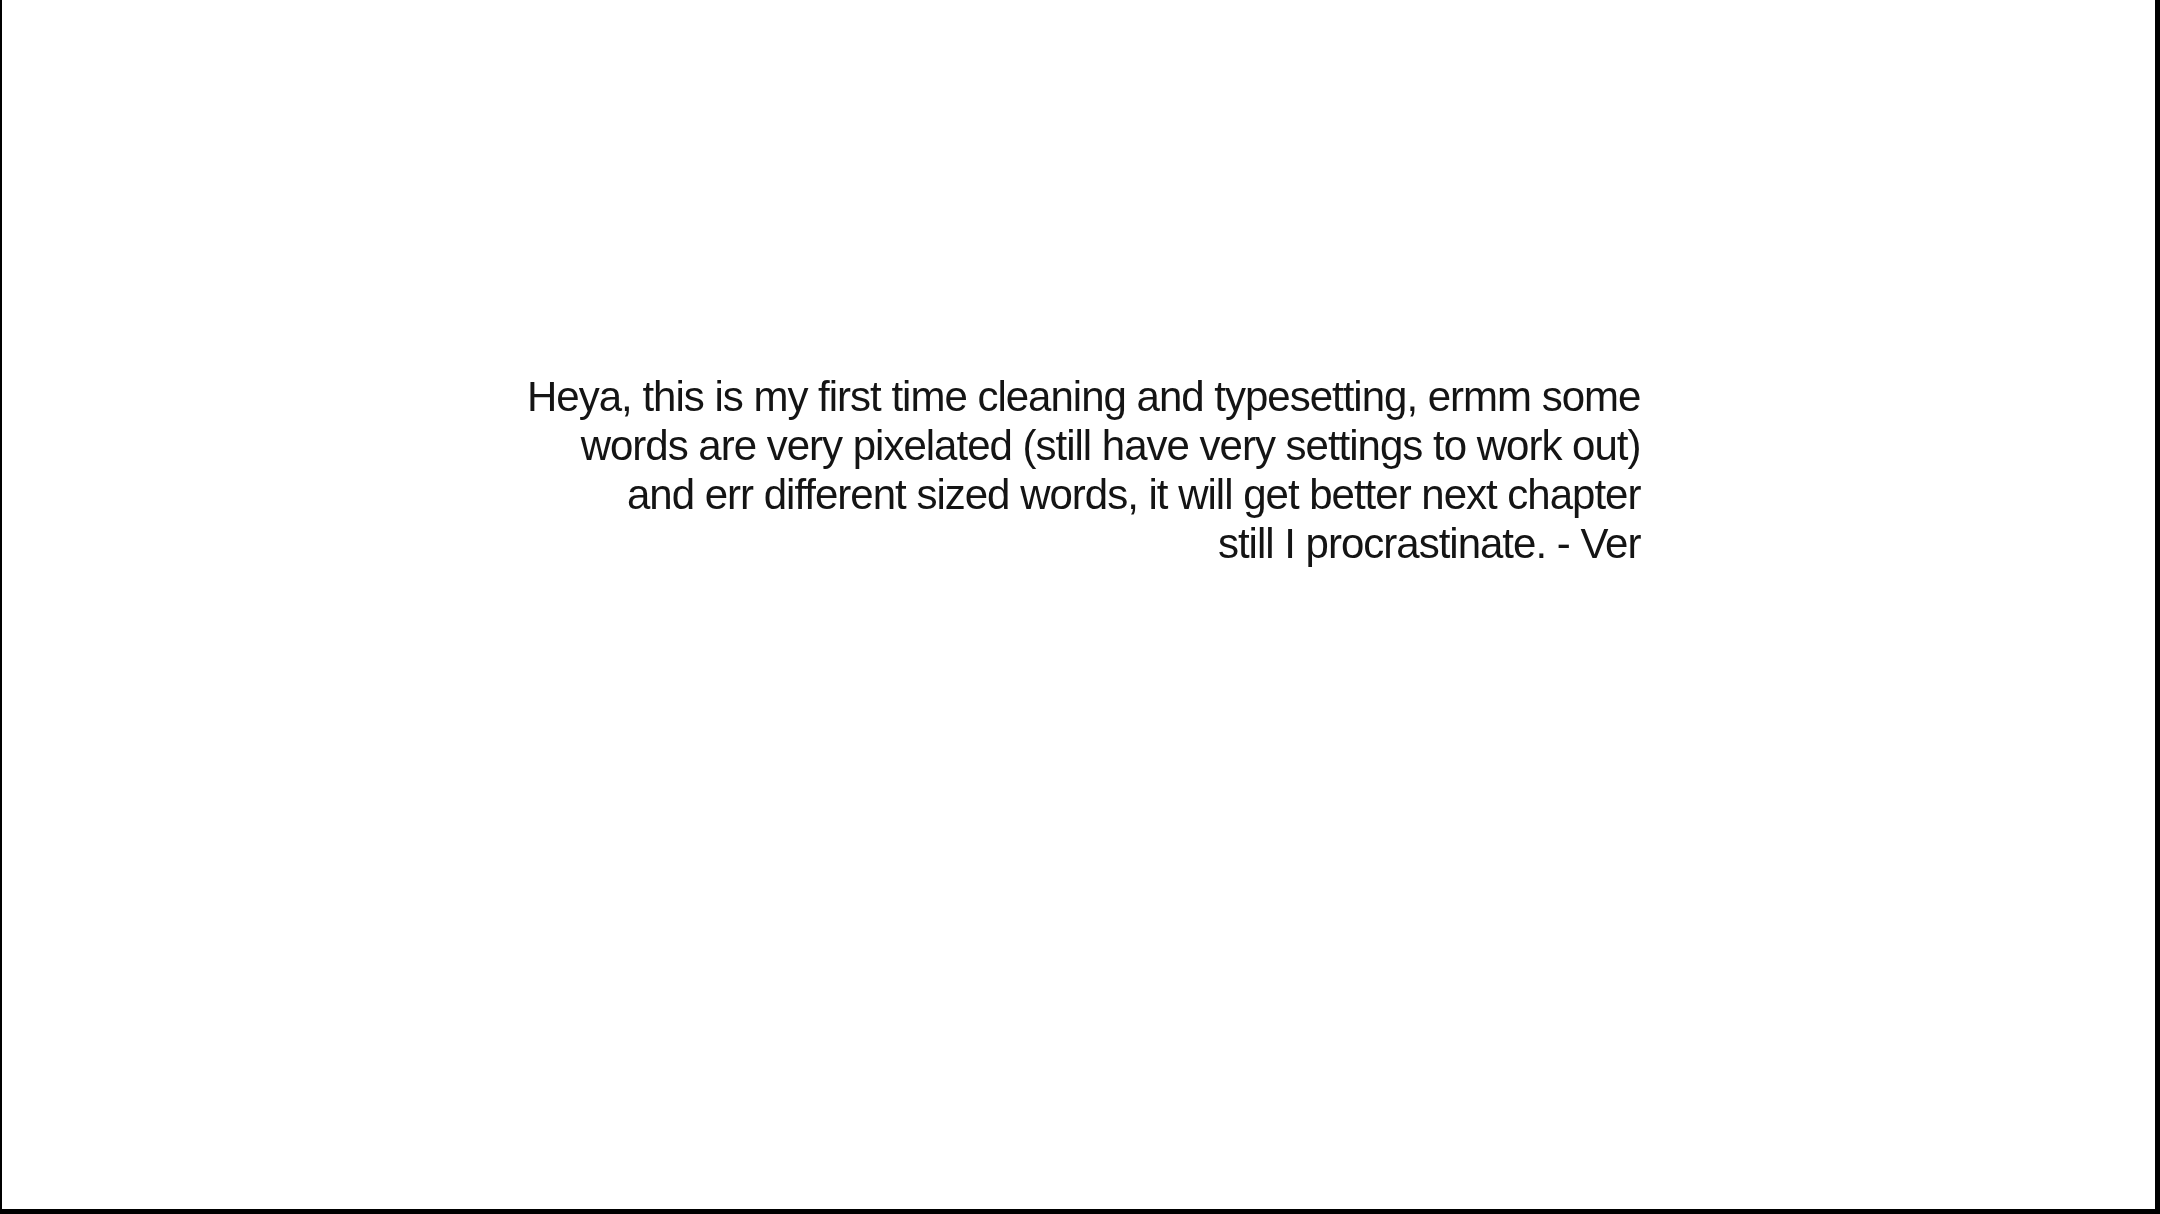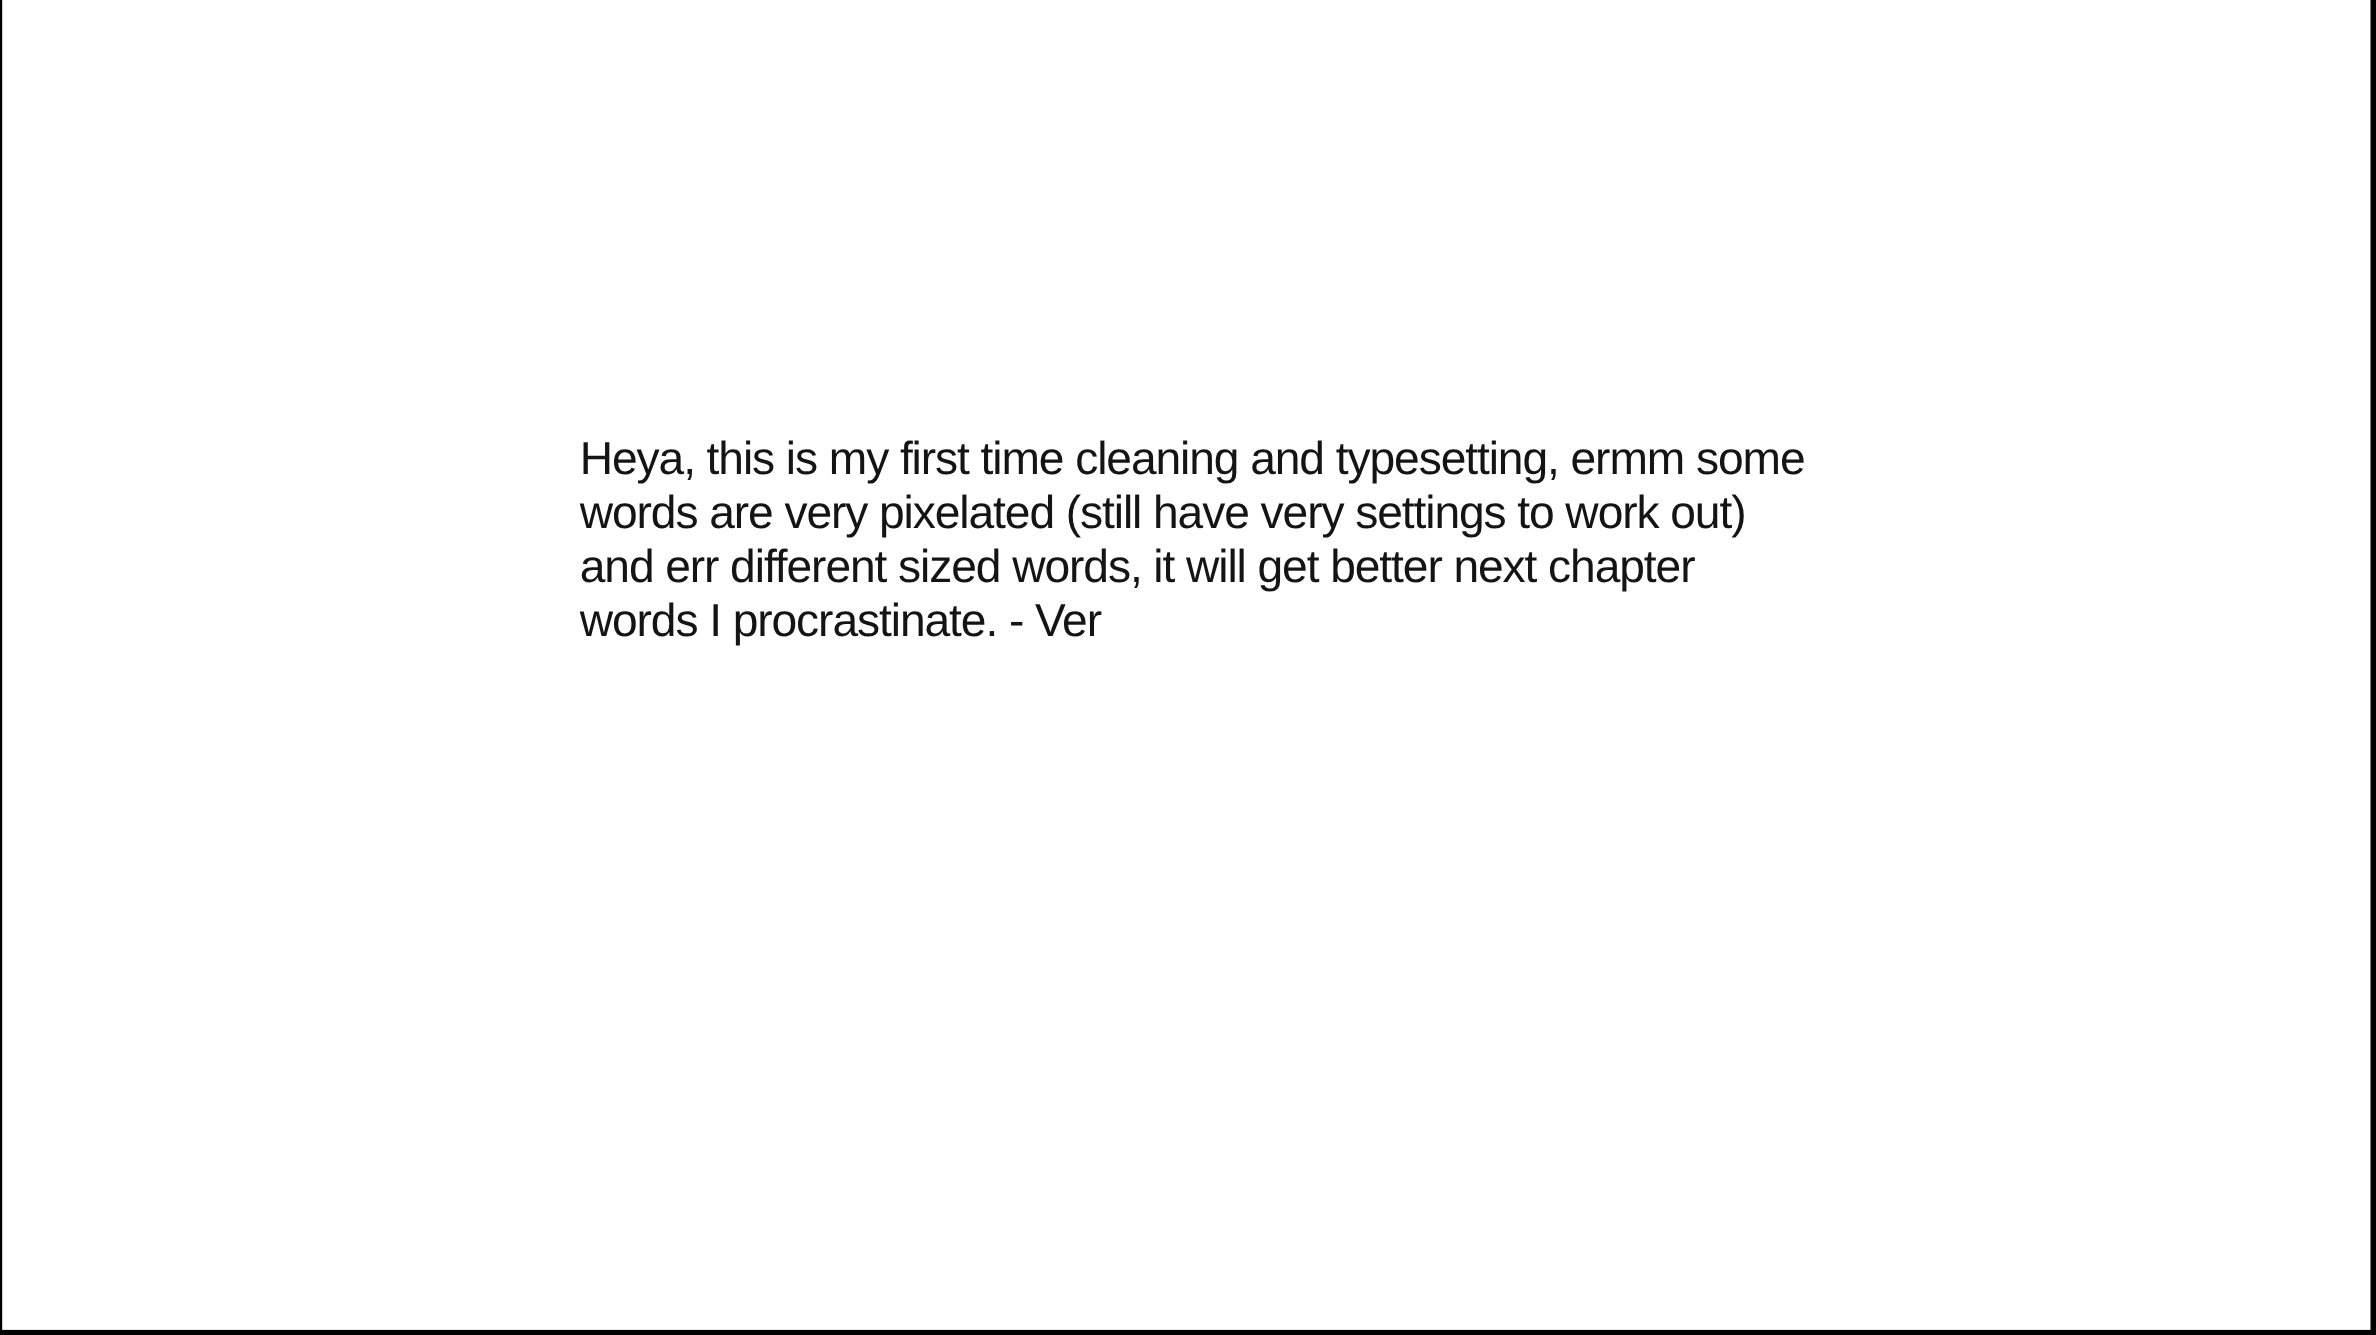--- a/index.html
+++ b/index.html
@@ -37,40 +37,41 @@
   }
   .edge-bottom {
     left: 0;
     bottom: 0;
     width: 2160px;
     height: 5px;
   }
   .note {
     position: absolute;
     left: 527px;
-    top: 392px;
+    top: 372px;
     color: #141414;
     font-size: 42px;
     line-height: 49px;
     letter-spacing: -1px;
     white-space: nowrap;
+    text-align: right;
   }
   .note-line {
     display: block;
   }
 </style>
 </head>
 <body>
 
 <div class="page" style="background-color: rgb(255, 255, 255);">
 
   <div class="edge edge-left" style="background-color: rgb(0, 0, 0);"></div>
   <div class="edge edge-right" style="background-color: rgb(0, 0, 0);"></div>
   <div class="edge edge-bottom" style="background-color: rgb(0, 0, 0);"></div>
 
   <div class="note" style="color: rgb(20, 20, 20);">
     <span class="note-line">Heya, this is my first time cleaning and typesetting, ermm some</span>
     <span class="note-line">words are very pixelated (still have very settings to work out)</span>
     <span class="note-line">and err different sized words, it will get better next chapter</span>
-    <span class="note-line">words I procrastinate. - Ver</span>
+    <span class="note-line">still I procrastinate. - Ver</span>
   </div>
 
 </div>
 
 </body></html>

